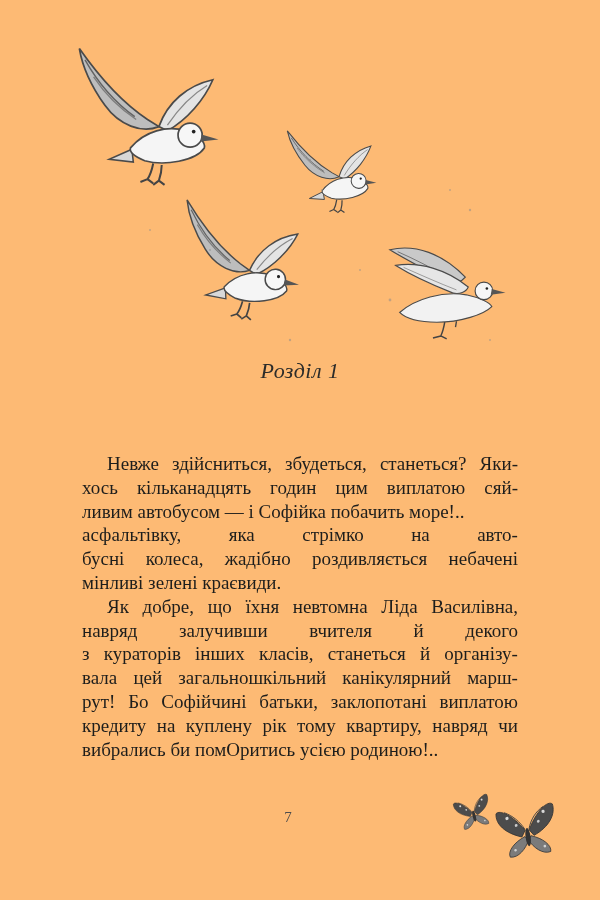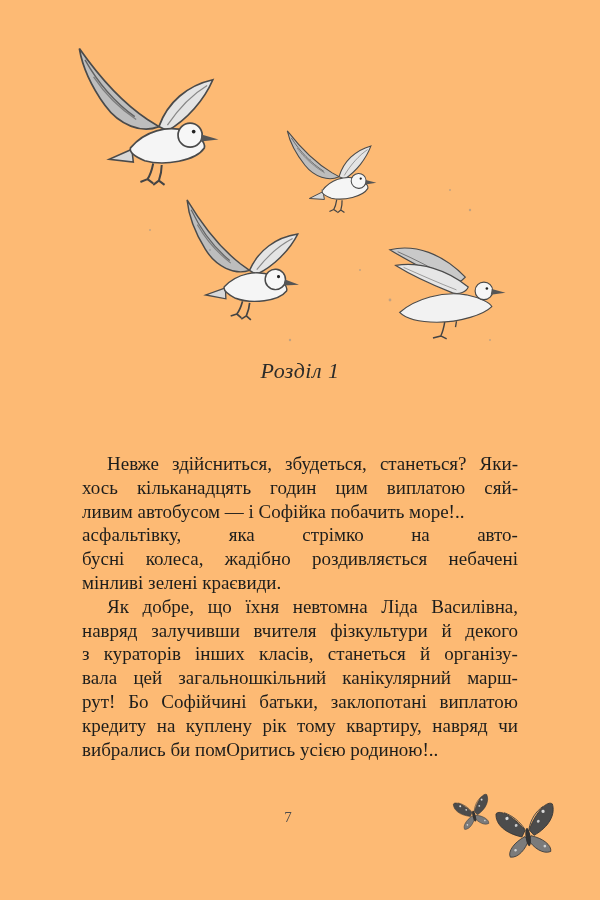--- a/index.html
+++ b/index.html
@@ -154,21 +154,20 @@
           <span>що</span>
           <span>їхня</span>
           <span>невтомна</span>
           <span>Ліда</span>
           <span>Василівна,</span>
         </div>
         <div class="line">
           <span>навряд</span>
           <span>залучивши</span>
           <span>вчителя</span>
-          <span>фізкультури</span>
           <span>й</span>
           <span>декого</span>
         </div>
         <div class="line">
           <span>з</span>
           <span>кураторів</span>
           <span>інших</span>
           <span>класів,</span>
           <span>станеться</span>
           <span>й</span>

